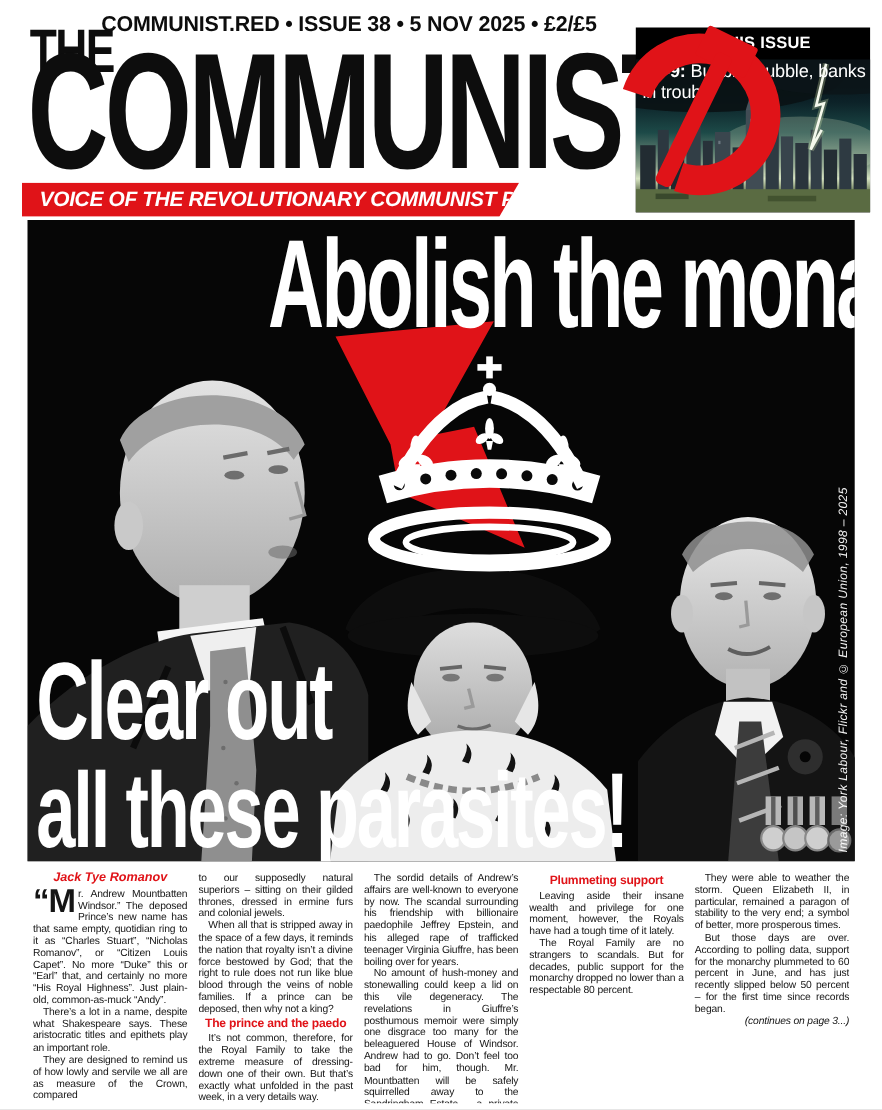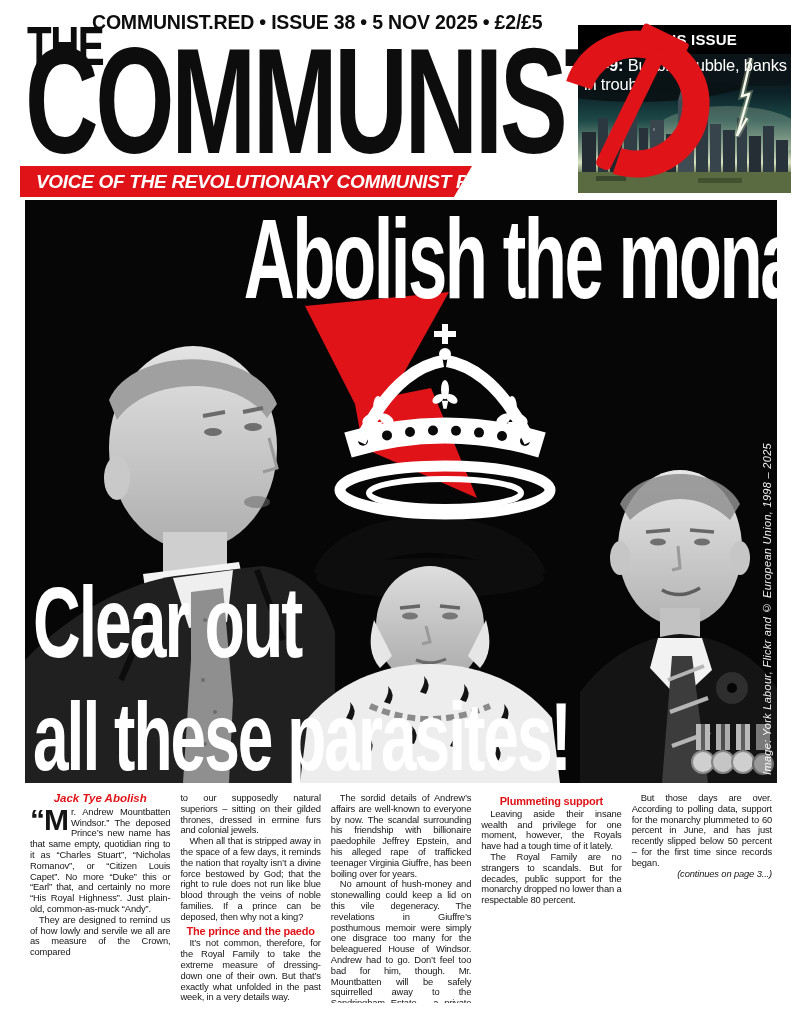--- a/index.html
+++ b/index.html
@@ -58,21 +58,21 @@
   .headline{
     position:absolute;top:2px;left:0;right:0;text-align:center;color:#fff;
     font-size:114px;font-weight:700;letter-spacing:-4px;line-height:1;z-index:9;
   }
   .headline .squeeze{transform:scaleX(.62);transform-origin:center top;}
   .herofig{position:absolute;}
   .sub-line{
     position:absolute;left:8px;color:#fff;font-weight:700;line-height:1;z-index:10;
     letter-spacing:-3px;
   }
-  .sub1{top:372px;font-size:100px;text-align:right;}
+  .sub1{top:388px;font-size:100px;text-align:right;}
   .sub2{top:488px;font-size:97px;}
   .sub-line .squeeze{transform:scaleX(.66);}
   .credit{
     position:absolute;right:4px;bottom:8px;z-index:11;color:#fff;font-size:11px;
     font-style:italic;writing-mode:vertical-rl;transform:rotate(180deg);opacity:.95;
     letter-spacing:.3px;
   }
 
   
   .article{
@@ -332,22 +332,23 @@
   <div class="sub-line sub2">
     <span class="squeeze">all these parasites!</span>
   </div>
 
   <div class="credit">Image: York Labour, Flickr and © European Union, 1998 – 2025</div>
 </section>
 
 <section class="article">
 
   <div class="col">
-    <div class="byline">Jack Tye Abolish</div>
+    <div class="byline">Jack Tye Romanov</div>
     <p class="noindent"><span class="dropcap"><span>“</span><span>M</span></span><span>r. Andrew Mountbatten Windsor.” The deposed Prince’s new name has that same empty, quotidian ring to it as “Charles Stuart”, “Nicholas Romanov”, or “Citizen Louis Capet”. No more “Duke” this or “Earl” that, and certainly no more “His Royal Highness”. Just plain-old, common-as-muck “Andy”.</span></p>
+    <p>There’s a lot in a name, despite what Shakespeare says. These aristocratic titles and epithets play an important role.</p>
     <p>They are designed to remind us of how lowly and servile we all are as measure of the Crown, compared</p>
   </div>
 
   <div class="col">
     <p class="noindent">to our supposedly natural superiors – sitting on their gilded thrones, dressed in ermine furs and colonial jewels.</p>
     <p>When all that is stripped away in the space of a few days, it reminds the nation that royalty isn’t a divine force bestowed by God; that the right to rule does not run like blue blood through the veins of noble families. If a prince can be deposed, then why not a king?</p>
     <div class="subhead">The prince and the paedo</div>
     <p>It’s not common, therefore, for the Royal Family to take the extreme measure of dressing-down one of their own. But that’s exactly what unfolded in the past week, in a very details way.</p>
   </div>
 
@@ -356,17 +357,18 @@
     <p>No amount of hush-money and stonewalling could keep a lid on this vile degeneracy. The revelations in Giuffre’s posthumous memoir were simply one disgrace too many for the beleaguered House of Windsor. Andrew had to go. Don’t feel too bad for him, though. Mr. Mountbatten will be safely squirrelled away to the Sandringham Estate – a private country retreat with 80 square</p>
   </div>
 
   <div class="col">
     <div class="subhead">Plummeting support</div>
     <p>Leaving aside their insane wealth and privilege for one moment, however, the Royals have had a tough time of it lately.</p>
     <p>The Royal Family are no strangers to scandals. But for decades, public support for the monarchy dropped no lower than a respectable 80 percent.</p>
   </div>
 
   <div class="col">
+    <p>They were able to weather the storm. Queen Elizabeth II, in particular, remained a paragon of stability to the very end; a symbol of better, more prosperous times.</p>
     <p>But those days are over. According to polling data, support for the monarchy plummeted to 60 percent in June, and has just recently slipped below 50 percent – for the first time since records began.</p>
     <p class="continues noindent">(continues on page 3...)</p>
   </div>
 
 </section>
 
 </body></html>

